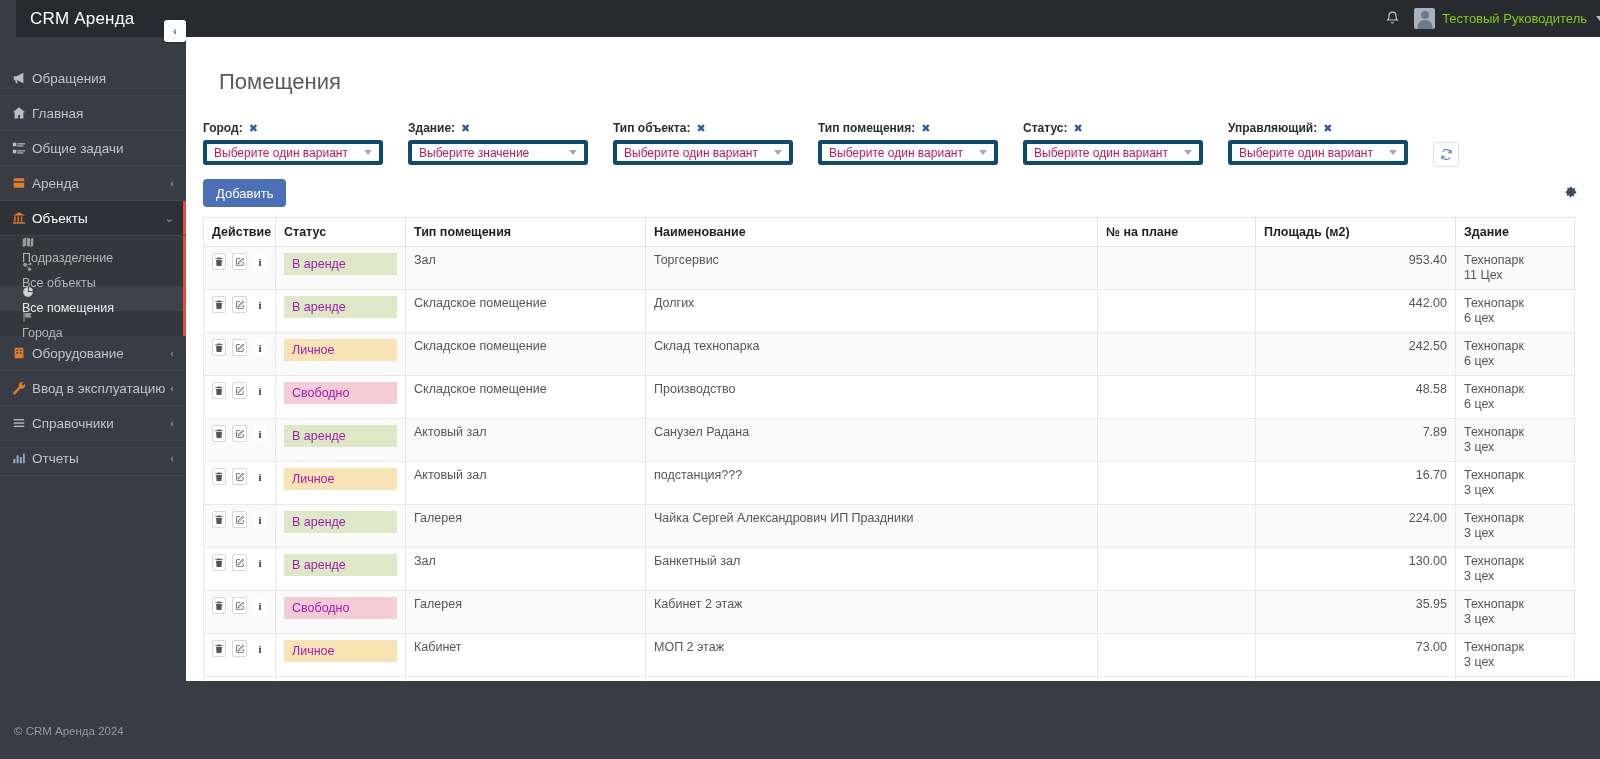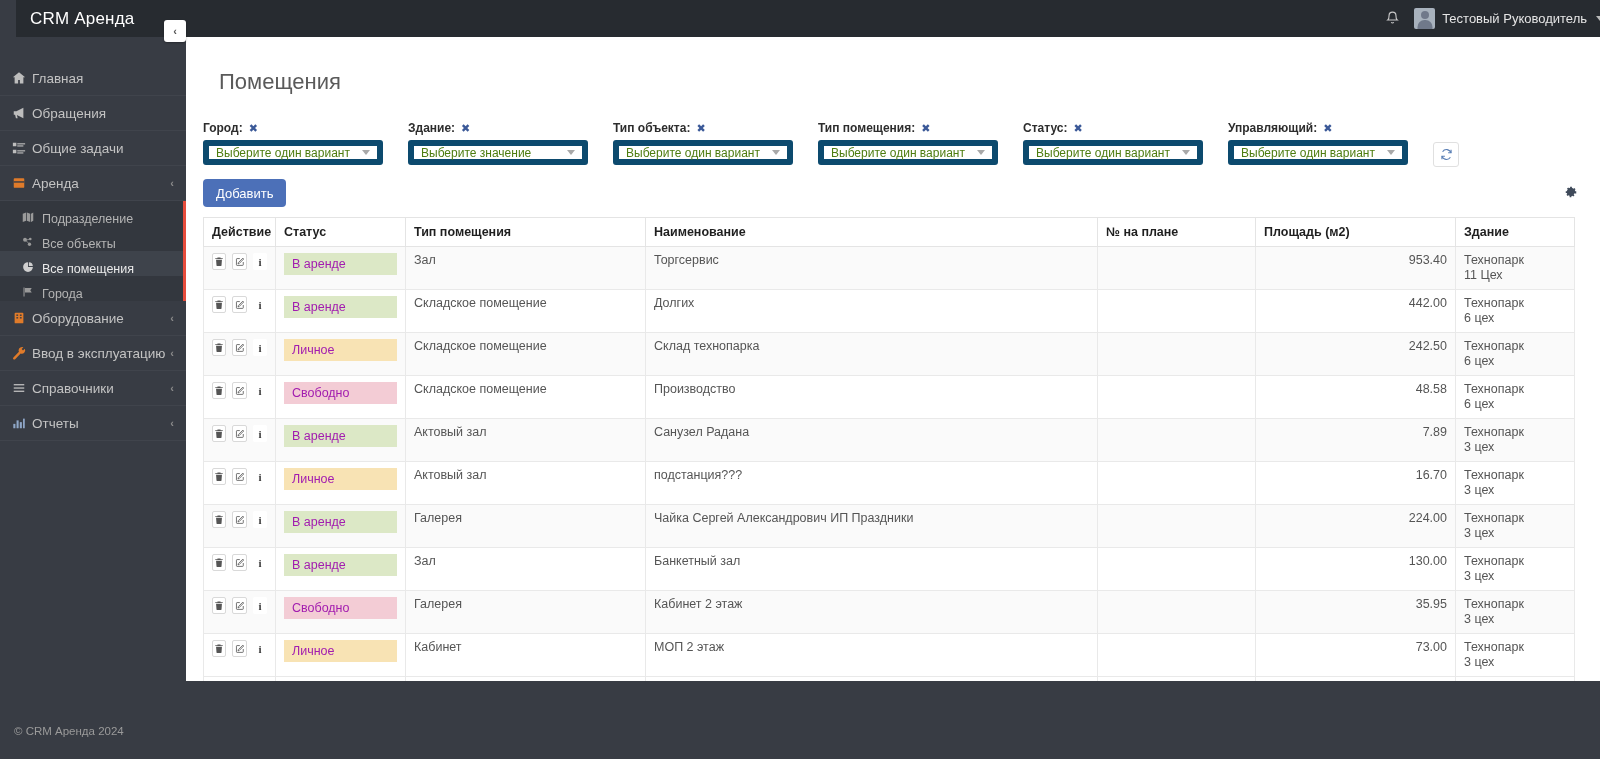--- a/index.html
+++ b/index.html
@@ -39,21 +39,21 @@
   .avatar::before {
     content: ""; position: absolute; left: 50%; top: 3px;
     transform: translateX(-50%);
     width: 8px; height: 8px; border-radius: 50%; background: #70798a;
   }
   .avatar::after {
     content: ""; position: absolute; left: 50%; top: 12px;
     transform: translateX(-50%);
     width: 15px; height: 11px; border-radius: 7px 7px 0 0; background: #70798a;
   }
-  .user-name { color: #e5e5e5; font-size: 13px; }
+  .user-name { color: #84cc16; font-size: 13px; }
   .caret-down {
     width: 0; height: 0; border-left: 4px solid transparent;
     border-right: 4px solid transparent; border-top: 5px solid #b9b9b9;
     margin-left: 2px;
   }
 
   
   .sidebar {
     position: absolute; top: 37px; left: 0; width: 186px; height: 722px;
     background: #383c44; z-index: 20;
@@ -78,23 +78,24 @@
   .nav-item.active-parent::after {
     content: ""; position: absolute; right: 0; top: 0; bottom: 0;
     width: 3px; background: #e74c3c;
   }
   .submenu { background: #33373e; position: relative; }
   .submenu::after {
     content: ""; position: absolute; right: 0; top: 0; bottom: 0;
     width: 3px; background: #e74c3c;
   }
   .sub-item {
-    display: flex; align-items: flex-end; height: 25px;
+    display: flex; align-items: flex-start; height: 25px;
     padding-left: 22px; color: #b4b4b4; font-size: 12.5px;
     cursor: pointer;
+    flex-direction: column;
   }
   .sub-item .ico { width: 20px; flex: none; font-size: 12px; color: #9a9a9a; }
   .sub-item.selected { background: #3e434b; color: #e9e9e9; }
 
   .collapse-btn {
     position: absolute; top: 20px; left: 164px;
     width: 22px; height: 22px; background: #ffffff;
     border-radius: 3px; display: flex; align-items: center; justify-content: center;
     color: #555; font-size: 11px; font-weight: bold;
     box-shadow: 0 1px 2px rgba(0,0,0,.3);
@@ -123,24 +124,24 @@
   }
   .filter {
     width: 205px; margin-right: 0;
   }
   .filter-label {
     font-size: 12px; color: #2d2d2d; font-weight: bold;
     margin-bottom: 5px; display: flex; align-items: center; gap: 6px;
   }
   .filter-clear { color: #3b5998; font-size: 11px; cursor: pointer; }
   .select-box {
-    width: 180px; height: 25px; border: 6px solid #0c4a6e;
+    width: 180px; height: 25px; border: 4px solid #0c4a6e;
     border-radius: 3px; background: #fff;
     display: flex; align-items: center; padding: 0 7px;
-    font-size: 12px; color: #4d7c0f; position: relative;
+    font-size: 12px; color: #be185d; position: relative;
     cursor: pointer;
   }
   .select-caret {
     position: absolute; right: 7px; width: 0; height: 0;
     border-left: 4px solid transparent; border-right: 4px solid transparent;
     border-top: 5px solid #a9a9a9;
   }
   .refresh-btn {
     width: 26px; height: 25px; border: 1px solid #e0e0e0; border-radius: 3px;
     background: #fff; display: flex; align-items: center; justify-content: center;
@@ -220,33 +221,33 @@
     </div>
   </div>
 </div>
 
 <div class="sidebar">
   <div class="sidebar-scroll">
 
     <div class="nav-item">
       <span class="ico">
         <svg width="14" height="14" viewBox="0 0 16 16" fill="#bdbdbd">
+            <path d="M13 2 5 6H2v4h1.5l1 4h2l-1-4H5l8 4z"></path>
+          </svg>
+      </span>
+      <span class="lbl">Обращения</span>
+    </div>
+
+    <div class="nav-item">
+      <span class="ico">
+        <svg width="14" height="14" viewBox="0 0 16 16" fill="#bdbdbd">
             <path d="M8 1.5 1 7.2h2v7h4v-4h2v4h4v-7h2z"></path>
           </svg>
       </span>
       <span class="lbl">Главная</span>
-    </div>
-
-    <div class="nav-item">
-      <span class="ico">
-        <svg width="14" height="14" viewBox="0 0 16 16" fill="#bdbdbd">
-            <path d="M13 2 5 6H2v4h1.5l1 4h2l-1-4H5l8 4z"></path>
-          </svg>
-      </span>
-      <span class="lbl">Обращения</span>
     </div>
 
     <div class="nav-item">
       <span class="ico">
         <svg width="14" height="14" viewBox="0 0 16 16" fill="#bdbdbd">
             <rect x="1" y="2" width="4" height="4"></rect>
             <rect x="1" y="10" width="4" height="4"></rect>
             <rect x="6" y="2.6" width="9" height="1.3"></rect>
             <rect x="6" y="5" width="7" height="1.3"></rect>
             <rect x="6" y="10.6" width="9" height="1.3"></rect>
@@ -260,20 +261,33 @@
       <span class="ico">
         <svg width="14" height="14" viewBox="0 0 16 16" fill="#e07b2a">
             <rect x="2" y="2.5" width="12" height="11" rx="1"></rect>
             <rect x="2" y="6" width="12" height="1.6" fill="#383c44"></rect>
           </svg>
       </span>
       <span class="lbl">Аренда</span>
       <span class="chev">‹</span>
     </div>
 
+    <div class="nav-item active-parent">
+      <span class="ico">
+        <svg width="14" height="14" viewBox="0 0 16 16" fill="#e07b2a">
+            <path d="M8 1.5 1 5h14z"></path>
+            <rect x="2.5" y="6.2" width="1.7" height="6"></rect>
+            <rect x="6.2" y="6.2" width="1.7" height="6"></rect>
+            <rect x="10" y="6.2" width="1.7" height="6"></rect>
+            <rect x="1" y="12.8" width="14" height="1.7"></rect>
+          </svg>
+      </span>
+      <span class="lbl">Объекты</span>
+      <span class="chev">⌄</span>
+    </div>
 
     <div class="submenu">
       <div class="sub-item">
         <span class="ico">
           <svg width="12" height="12" viewBox="0 0 16 16" fill="#9a9a9a">
               <path d="M1 3.5 5.5 2v11L1 14.5zM6.5 2 11 3.5v11L6.5 13zM12 3.5 15 2v11l-3 1.5z"></path>
             </svg>
         </span>
         <span>Подразделение</span>
       </div>

